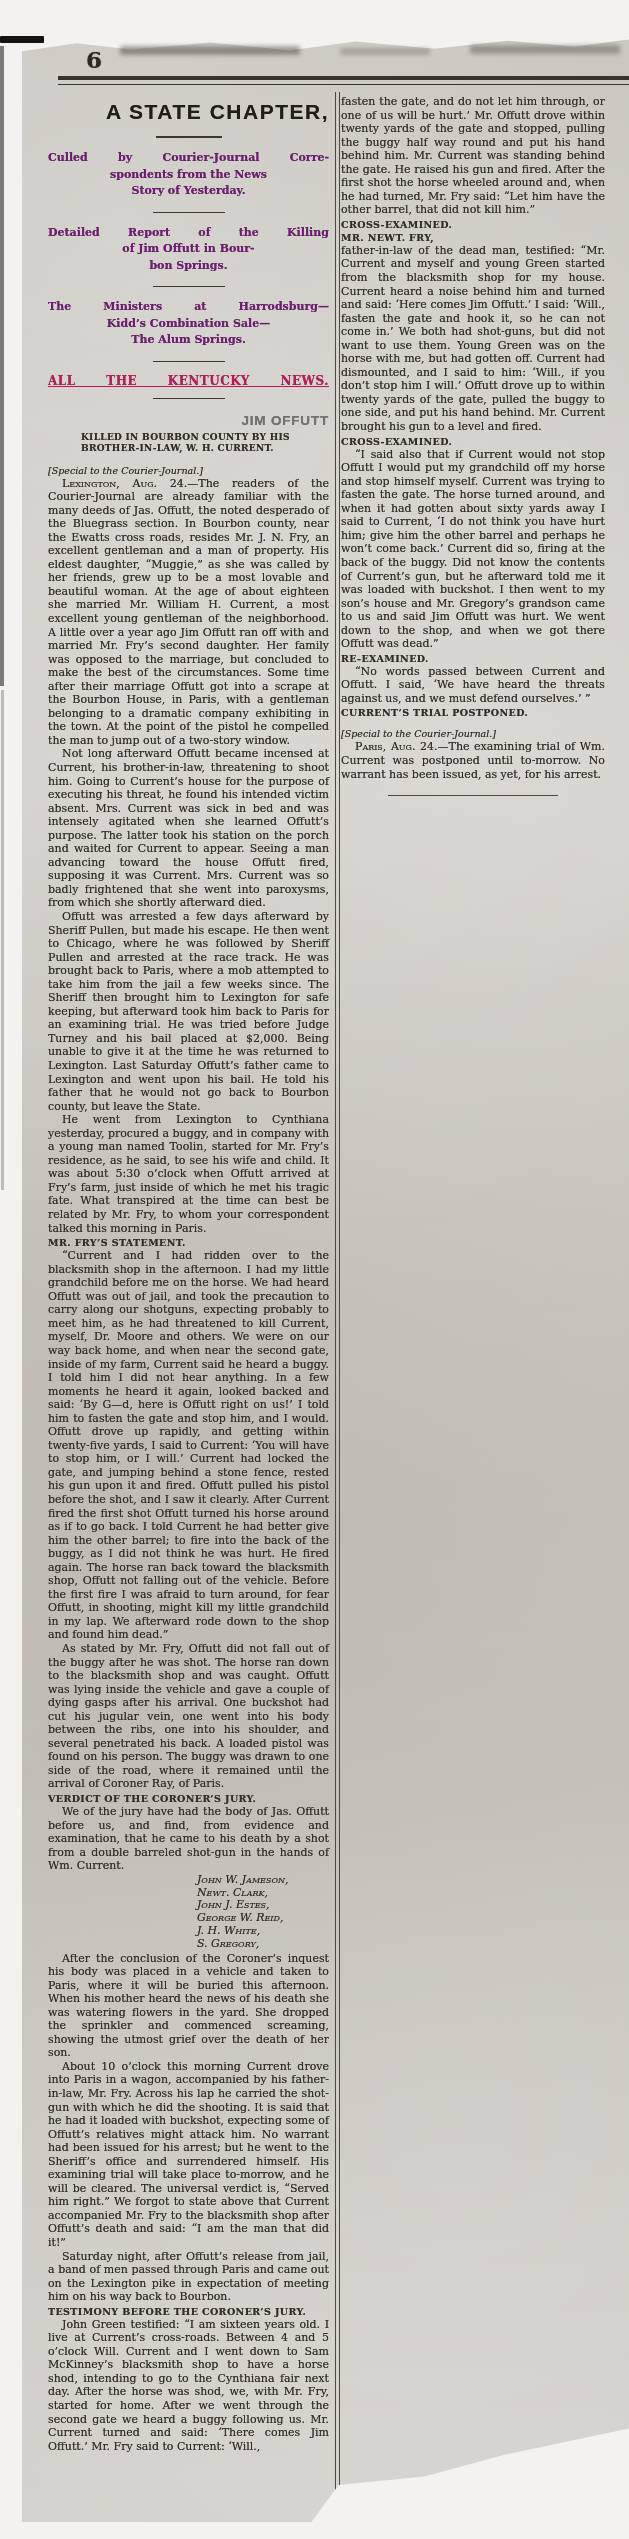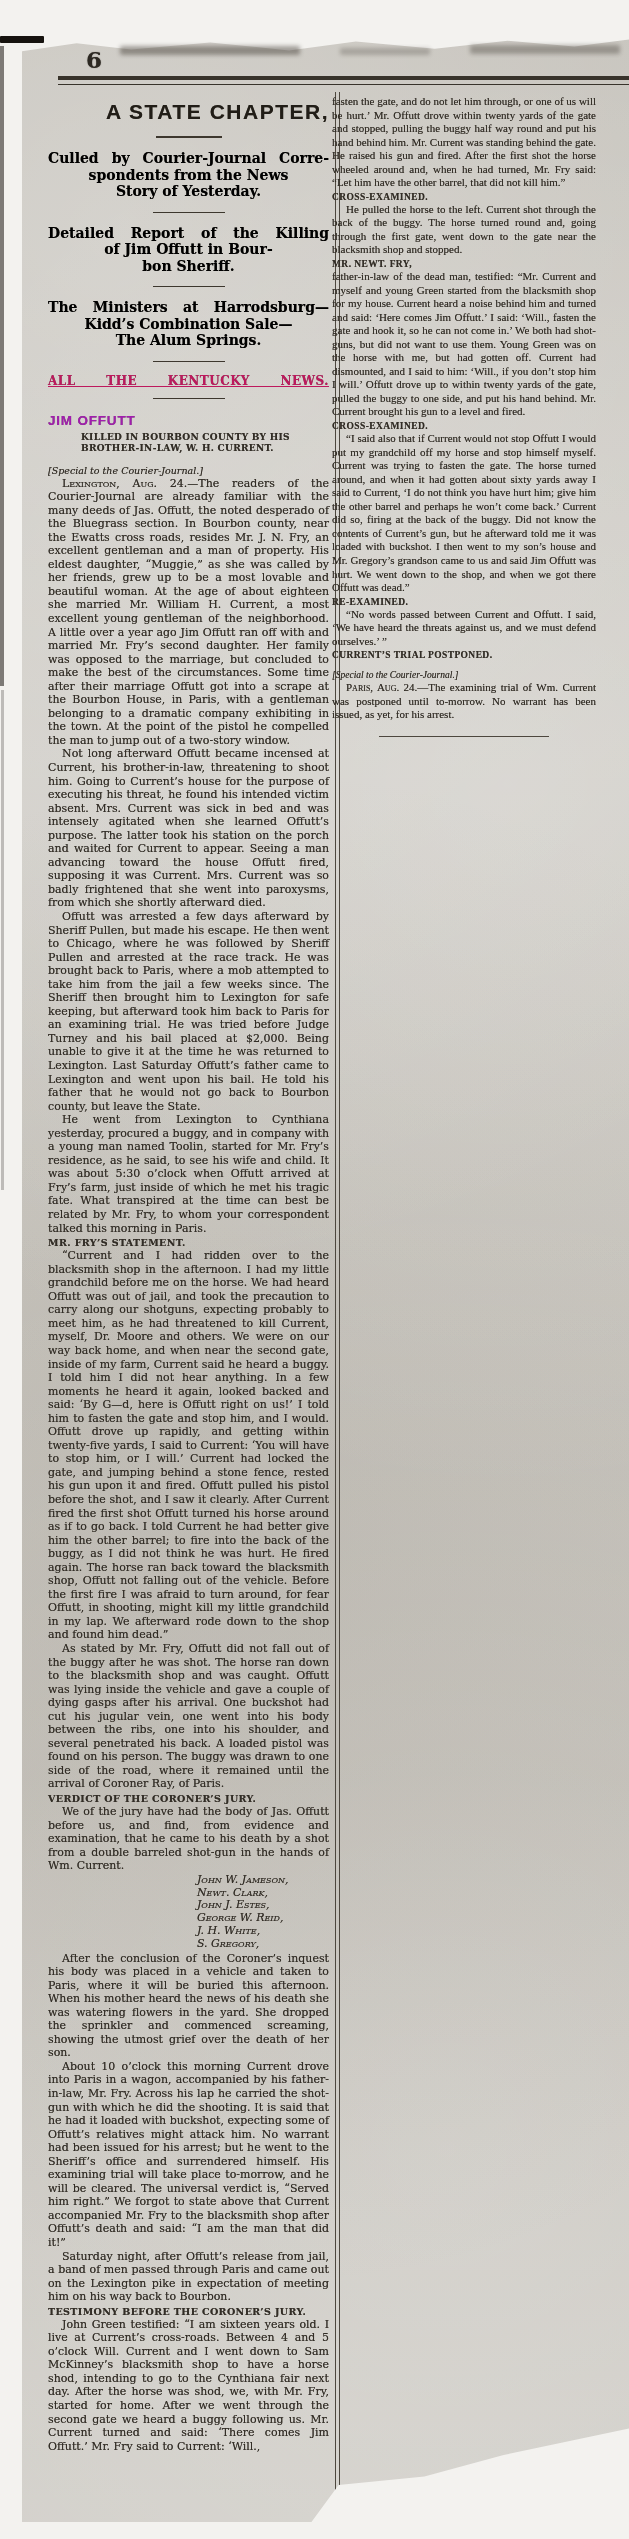--- a/index.html
+++ b/index.html
@@ -33,33 +33,33 @@
   .scuff-dash{position:absolute;left:0;top:36px;width:44px;height:7px;background:#16130f;border-radius:1px;}
   .scuff-line{position:absolute;left:0;top:46px;width:4px;height:640px;background:rgba(28,24,19,.55);}
   .scuff-line2{position:absolute;left:1px;top:690px;width:3px;height:500px;background:rgba(28,24,19,.25);}
   .smudge{position:absolute;background:rgba(62,56,48,.45);filter:blur(2.2px);border-radius:2px;}
   
   .page-num{position:absolute;left:86px;top:46px;font-size:23px;font-weight:bold;color:#2c2822;text-shadow:0 0 1px rgba(40,35,28,.7);}
   .top-rule{position:absolute;left:58px;top:76px;width:571px;height:4px;border-top:4px solid #38332b;border-bottom:1px solid #38332b;}
   
   .divider{position:absolute;left:335px;top:92px;width:3px;height:2420px;border-left:1px solid #4d473e;border-right:1px solid #4d473e;}
   .col-left{position:absolute;left:48px;top:92px;width:281px;color:#322d26;}
-  .col-right{position:absolute;left:332px;top:95px;width:264px;color:#322d26;font-family:Liberation Serif, serif;}
+  .col-right{position:absolute;left:341px;top:95px;width:264px;color:#322d26;}
   .col-left,.col-right{text-shadow:0 0 .5px rgba(45,40,32,.65);}
   
   .headline{
     font-family:"Liberation Sans", sans-serif;font-size:21px;font-weight:bold;
     letter-spacing:1.5px;text-align:right;color:#211d17;margin:8px 0 0;
   }
   .hrule{width:66px;border:none;border-top:2px solid #3d372e;margin:12px auto 12px;}
   .hrule.thin{border-top-width:1px;width:72px;}
-  .deck{font-size:14px;font-weight:bold;line-height:16.5px;text-align:center;color:#000000;}
+  .deck{font-size:11px;font-weight:bold;line-height:16.5px;text-align:center;color:#701a75;}
   .deck .spread{text-align:justify;text-align-last:justify;}
   .banner{font-size:12px;font-weight:bold;letter-spacing:.5px;text-align:justify;text-align-last:justify;color:#be185d;text-decoration:underline;}
-  .art-title{font-family:"Liberation Sans", sans-serif;font-size:13.5px;font-weight:bold;letter-spacing:.8px;text-align:left;margin-top:14px;color:#a21caf;}
+  .art-title{font-family:"Liberation Sans", sans-serif;font-size:13.5px;font-weight:bold;letter-spacing:.8px;text-align:right;margin-top:14px;color:#737373;}
   .art-sub{font-size:9px;font-weight:bold;line-height:11.5px;text-align:left;width:215px;margin:4px auto 0;letter-spacing:.3px;}
   .credit{font-size:9.5px;font-style:italic;margin:10px 0 1px;}
   
   .btext p{margin:0;font-size:11px;line-height:13.55px;text-align:justify;text-indent:14px;}
   .btext p.noindent{text-indent:0;}
   .sc{font-variant:small-caps;}
   .shead{font-size:9.5px;font-weight:bold;text-align:left;letter-spacing:.4px;margin:2px 0 1px;text-indent:0;}
   .sigs{margin:1px 0 1px 53%;font-variant:small-caps;font-size:11px;line-height:12.8px;font-style:italic;}
   .end-rule{width:170px;border:none;border-top:1px solid #4d473e;margin:14px auto;}
 </style>
@@ -86,21 +86,21 @@
   <div class="deck">
     <div class="spread">Culled by Courier-Journal Corre-</div>
     <div>spondents from the News</div>
     <div>Story of Yesterday.</div>
   </div>
   <hr class="hrule thin">
 
   <div class="deck">
     <div class="spread">Detailed Report of the Killing</div>
     <div>of Jim Offutt in Bour-</div>
-    <div>bon Sheriff.</div>
+    <div>bon Springs.</div>
   </div>
   <hr class="hrule thin">
 
   <div class="deck">
     <div class="spread">The Ministers at Harrodsburg—</div>
     <div>Kidd’s Combination Sale—</div>
     <div>The Alum Springs.</div>
   </div>
   <hr class="hrule thin">
 
@@ -134,21 +134,20 @@
     <p>Saturday night, after Offutt’s release from jail, a band of men passed through Paris and came out on the Lexington pike in expectation of meeting him on his way back to Bourbon.</p>
     <div class="shead">TESTIMONY BEFORE THE CORONER’S JURY.</div>
     <p>John Green testified: “I am sixteen years old. I live at Current’s cross-roads. Between 4 and 5 o’clock Will. Current and I went down to Sam McKinney’s blacksmith shop to have a horse shod, intending to go to the Cynthiana fair next day. After the horse was shod, we, with Mr. Fry, started for home. After we went through the second gate we heard a buggy following us. Mr. Current turned and said: ‘There comes Jim Offutt.’ Mr. Fry said to Current: ‘Will.,</p>
   </div>
 </div>
 
 <div class="col-right">
   <div class="btext">
     <p class="noindent">fasten the gate, and do not let him through, or one of us will be hurt.’ Mr. Offutt drove within twenty yards of the gate and stopped, pulling the buggy half way round and put his hand behind him. Mr. Current was standing behind the gate. He raised his gun and fired. After the first shot the horse wheeled around and, when he had turned, Mr. Fry said: “Let him have the other barrel, that did not kill him.”</p>
     <div class="shead">CROSS-EXAMINED.</div>
-    <p>He pulled the horse to the left. Current shot through the back of the buggy. The horse turned round and, going through the first gate, went down to the gate near the blacksmith shop and stopped.</p>
     <div class="shead">MR. NEWT. FRY,</div>
     <p class="noindent">father-in-law of the dead man, testified: “Mr. Current and myself and young Green started from the blacksmith shop for my house. Current heard a noise behind him and turned and said: ‘Here comes Jim Offutt.’ I said: ‘Will., fasten the gate and hook it, so he can not come in.’ We both had shot-guns, but did not want to use them. Young Green was on the horse with me, but had gotten off. Current had dismounted, and I said to him: ‘Will., if you don’t stop him I will.’ Offutt drove up to within twenty yards of the gate, pulled the buggy to one side, and put his hand behind. Mr. Current brought his gun to a level and fired.</p>
     <div class="shead">CROSS-EXAMINED.</div>
     <p>“I said also that if Current would not stop Offutt I would put my grandchild off my horse and stop himself myself. Current was trying to fasten the gate. The horse turned around, and when it had gotten about sixty yards away I said to Current, ‘I do not think you have hurt him; give him the other barrel and perhaps he won’t come back.’ Current did so, firing at the back of the buggy. Did not know the contents of Current’s gun, but he afterward told me it was loaded with buckshot. I then went to my son’s house and Mr. Gregory’s grandson came to us and said Jim Offutt was hurt. We went down to the shop, and when we got there Offutt was dead.”</p>
     <div class="shead">RE-EXAMINED.</div>
     <p>“No words passed between Current and Offutt. I said, ‘We have heard the threats against us, and we must defend ourselves.’ ”</p>
     <div class="shead">CURRENT’S TRIAL POSTPONED.</div>
     <div class="credit">[Special to the Courier-Journal.]</div>
     <p><span class="sc">Paris, Aug. 24.</span><span>—The examining trial of Wm. Current was postponed until to-morrow. No warrant has been issued, as yet, for his arrest.</span></p>
     <hr class="end-rule">

